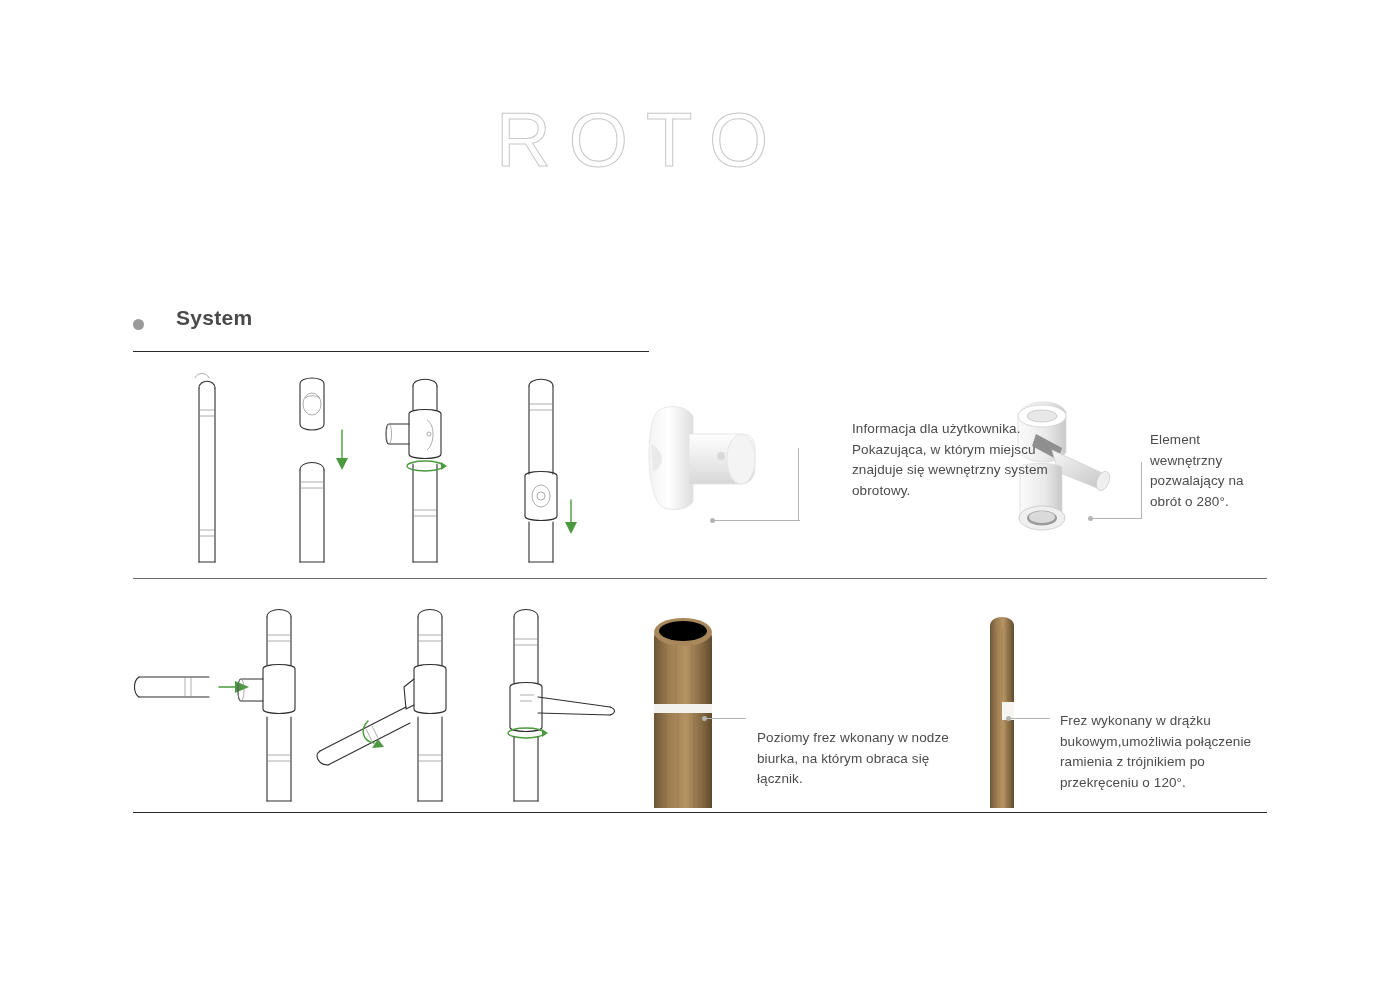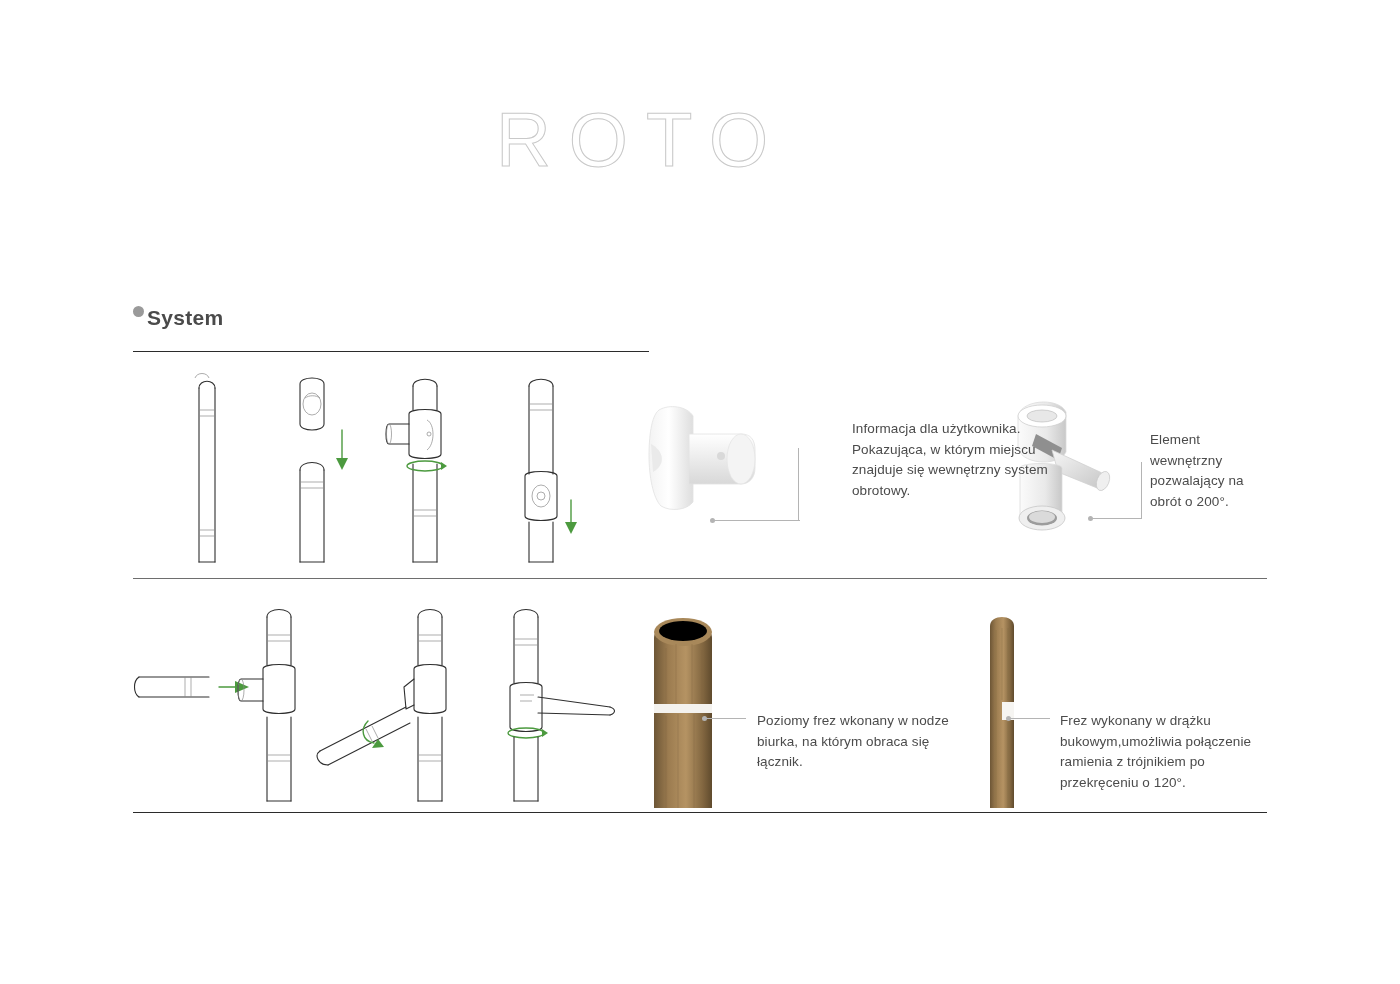--- a/index.html
+++ b/index.html
@@ -35,22 +35,22 @@
     display: inline-block;
     padding-left: 18px;
   }
 
   
   .section-head {
     position: absolute;
     left: 133px;
     top: 306px;
     display: flex;
-    align-items: flex-start;
-    gap: 3px;
+    align-items: flex-end;
+    gap: 32px;
   }
   .bullet-dot {
     width: 11px;
     height: 11px;
     border-radius: 50%;
     background: #9a9a9a;
     display: inline-block;
   }
   .section-title {
     font-size: 21px;
@@ -75,21 +75,21 @@
   
   .callout {
     position: absolute;
     font-size: 13.5px;
     line-height: 1.52;
     color: #4b4b4b;
     letter-spacing: 0.1px;
   }
   .callout-1 { left: 812px; top: 419px; width: 200px; margin-left: 40px; }
   .callout-2 { left: 1150px; top: 430px; width: 120px; }
-  .callout-3 { left: 757px; top: 711px; width: 200px; }
+  .callout-3 { left: 757px; top: 728px; width: 200px; }
   .callout-4 { left: 1060px; top: 711px; width: 200px; }
 
   .leader {
     position: absolute;
     height: 1px;
     background: #b4b4b4;
   }
   .leader-dot {
     position: absolute;
     width: 5px;
@@ -239,21 +239,21 @@
 </div>
 
 <div class="leader" style="left:714px; top:520px; width:86px;"></div>
 <div class="leader" style="left:798px; top:448px; width:1px; height:73px; background:#b4b4b4;"></div>
 <div class="leader-dot" style="left:710px; top:518px;"></div>
 <div class="callout callout-1">Informacja dla użytkownika. Pokazująca, w którym miejscu znajduje się wewnętrzny system obrotowy.</div>
 
 <div class="leader" style="left:1092px; top:518px; width:50px;"></div>
 <div class="leader" style="left:1141px; top:462px; width:1px; height:57px; background:#b4b4b4;"></div>
 <div class="leader-dot" style="left:1088px; top:516px;"></div>
-<div class="callout callout-2">Element wewnętrzny pozwalający na obrót o 200°.</div>
+<div class="callout callout-2">Element wewnętrzny pozwalający na obrót o 280°.</div>
 
 <div class="abs" style="left:133px; top:595px;">
   <svg width="190" height="215" viewBox="0 0 190 215">
 
     <path class="stroke" d="M6 82 L76 82 M6 102 L76 102"></path>
     <path class="stroke" d="M6 82 C0 86, 0 98, 6 102"></path>
     <path class="stroke-thin" d="M52 82 L52 102 M58 82 L58 102"></path>
 
     <path class="green" d="M86 92 L106 92"></path>
     <path class="greenfill" d="M102 86 L116 92 L102 98 Z"></path>

